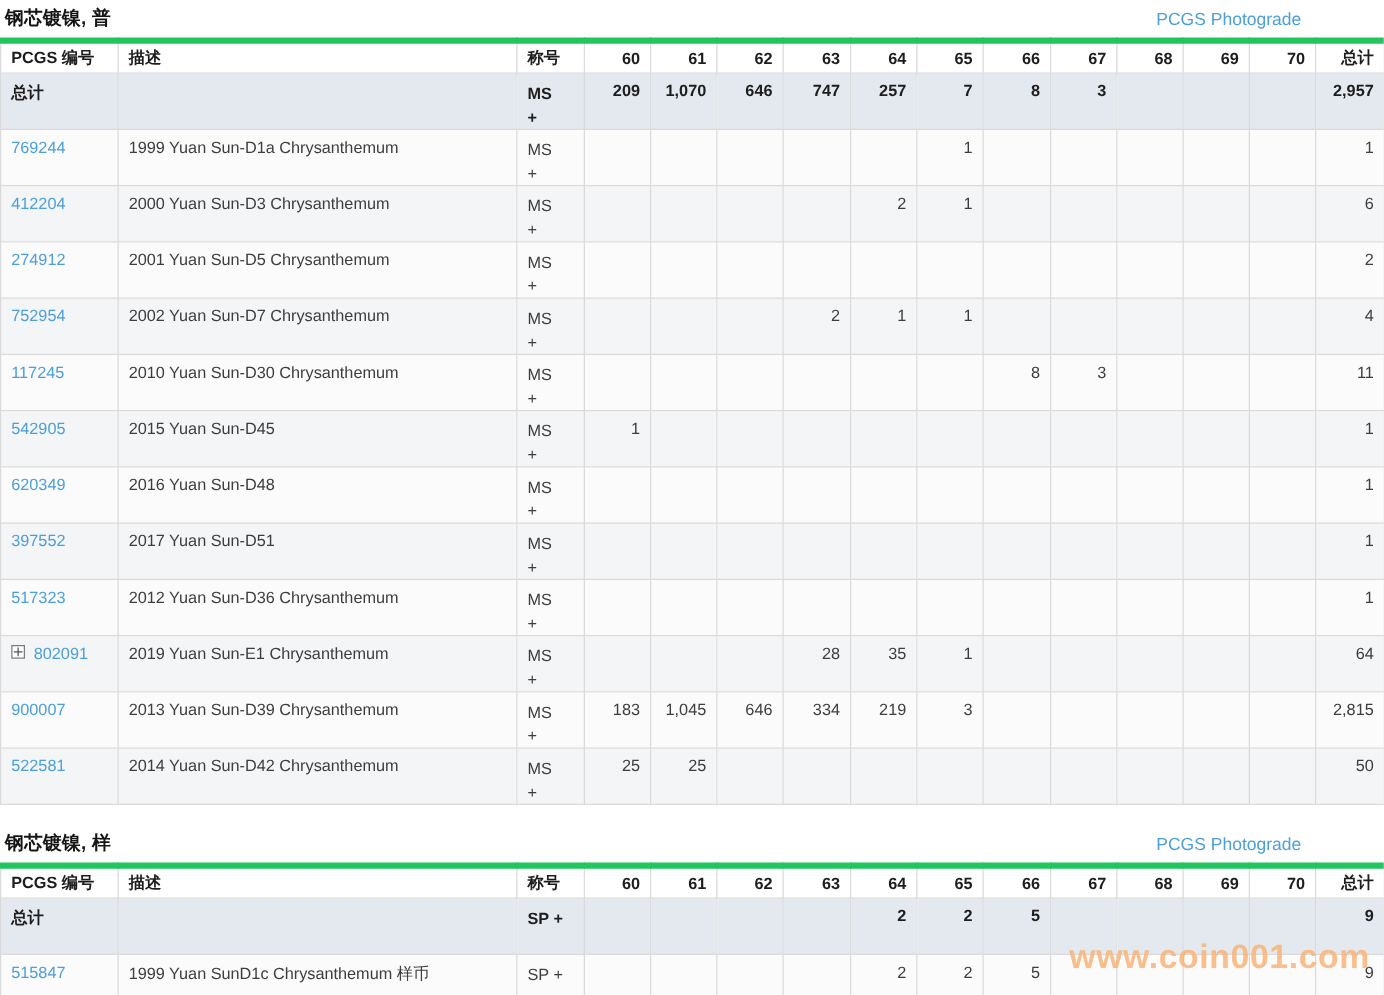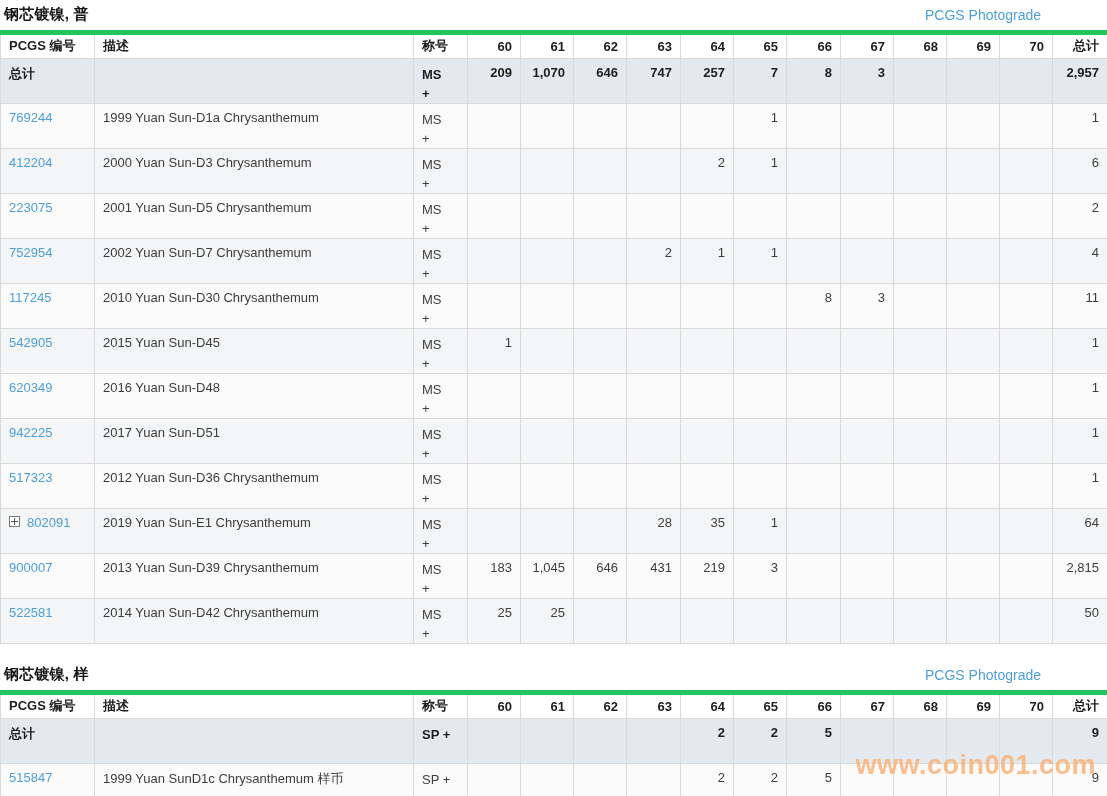--- a/index.html
+++ b/index.html
@@ -166,21 +166,21 @@
             <td class="num grade-col">2</td>
             <td class="num grade-col">1</td>
             <td class="num grade-col"></td>
             <td class="num grade-col"></td>
             <td class="num grade-col"></td>
             <td class="num grade-col"></td>
             <td class="num grade-col"></td>
             <td class="num col-total">6</td>
           </tr>
           <tr>
-            <td class="col-pcgs"><a class="cert-link">223075</a></td>
+            <td class="col-pcgs"><a class="cert-link">274912</a></td>
             <td class="col-desc">2001 Yuan Sun-D5 Chrysanthemum</td>
             <td class="col-desig">
               <div class="desig">MS +</div>
             </td>
             <td class="num grade-col"></td>
             <td class="num grade-col"></td>
             <td class="num grade-col"></td>
             <td class="num grade-col"></td>
             <td class="num grade-col"></td>
             <td class="num grade-col"></td>
@@ -261,21 +261,21 @@
             <td class="num grade-col"></td>
             <td class="num grade-col"></td>
             <td class="num grade-col"></td>
             <td class="num grade-col"></td>
             <td class="num grade-col"></td>
             <td class="num grade-col"></td>
             <td class="num grade-col"></td>
             <td class="num col-total">1</td>
           </tr>
           <tr class="alt">
-            <td class="col-pcgs"><a class="cert-link">942225</a></td>
+            <td class="col-pcgs"><a class="cert-link">397552</a></td>
             <td class="col-desc">2017 Yuan Sun-D51</td>
             <td class="col-desig">
               <div class="desig">MS +</div>
             </td>
             <td class="num grade-col"></td>
             <td class="num grade-col"></td>
             <td class="num grade-col"></td>
             <td class="num grade-col"></td>
             <td class="num grade-col"></td>
             <td class="num grade-col"></td>
@@ -326,21 +326,21 @@
           </tr>
           <tr>
             <td class="col-pcgs"><a class="cert-link">900007</a></td>
             <td class="col-desc">2013 Yuan Sun-D39 Chrysanthemum</td>
             <td class="col-desig">
               <div class="desig">MS +</div>
             </td>
             <td class="num grade-col">183</td>
             <td class="num grade-col">1,045</td>
             <td class="num grade-col">646</td>
-            <td class="num grade-col">431</td>
+            <td class="num grade-col">334</td>
             <td class="num grade-col">219</td>
             <td class="num grade-col">3</td>
             <td class="num grade-col"></td>
             <td class="num grade-col"></td>
             <td class="num grade-col"></td>
             <td class="num grade-col"></td>
             <td class="num grade-col"></td>
             <td class="num col-total">2,815</td>
           </tr>
           <tr class="alt">

